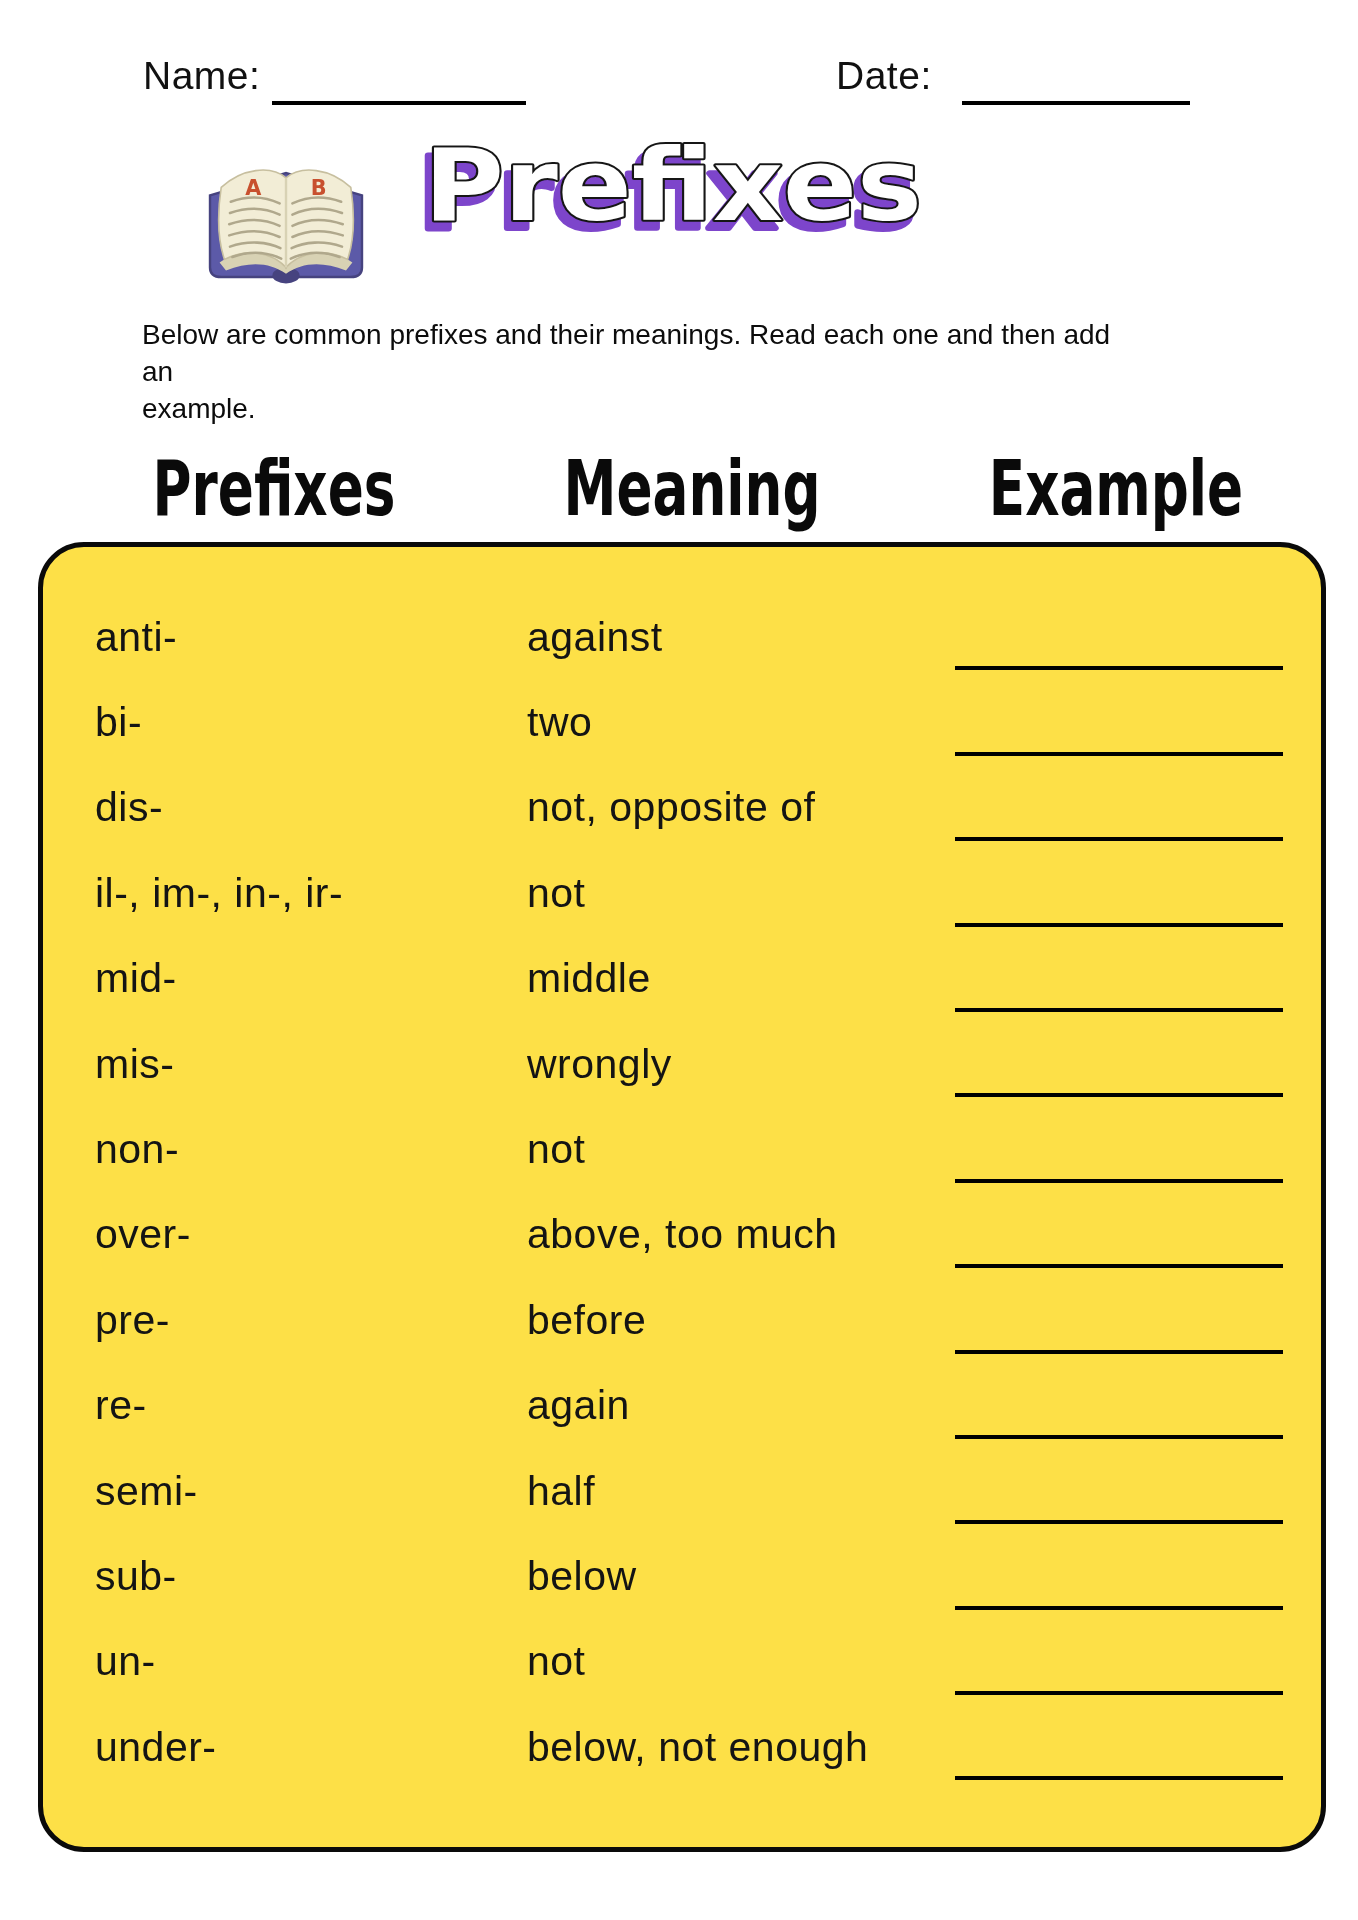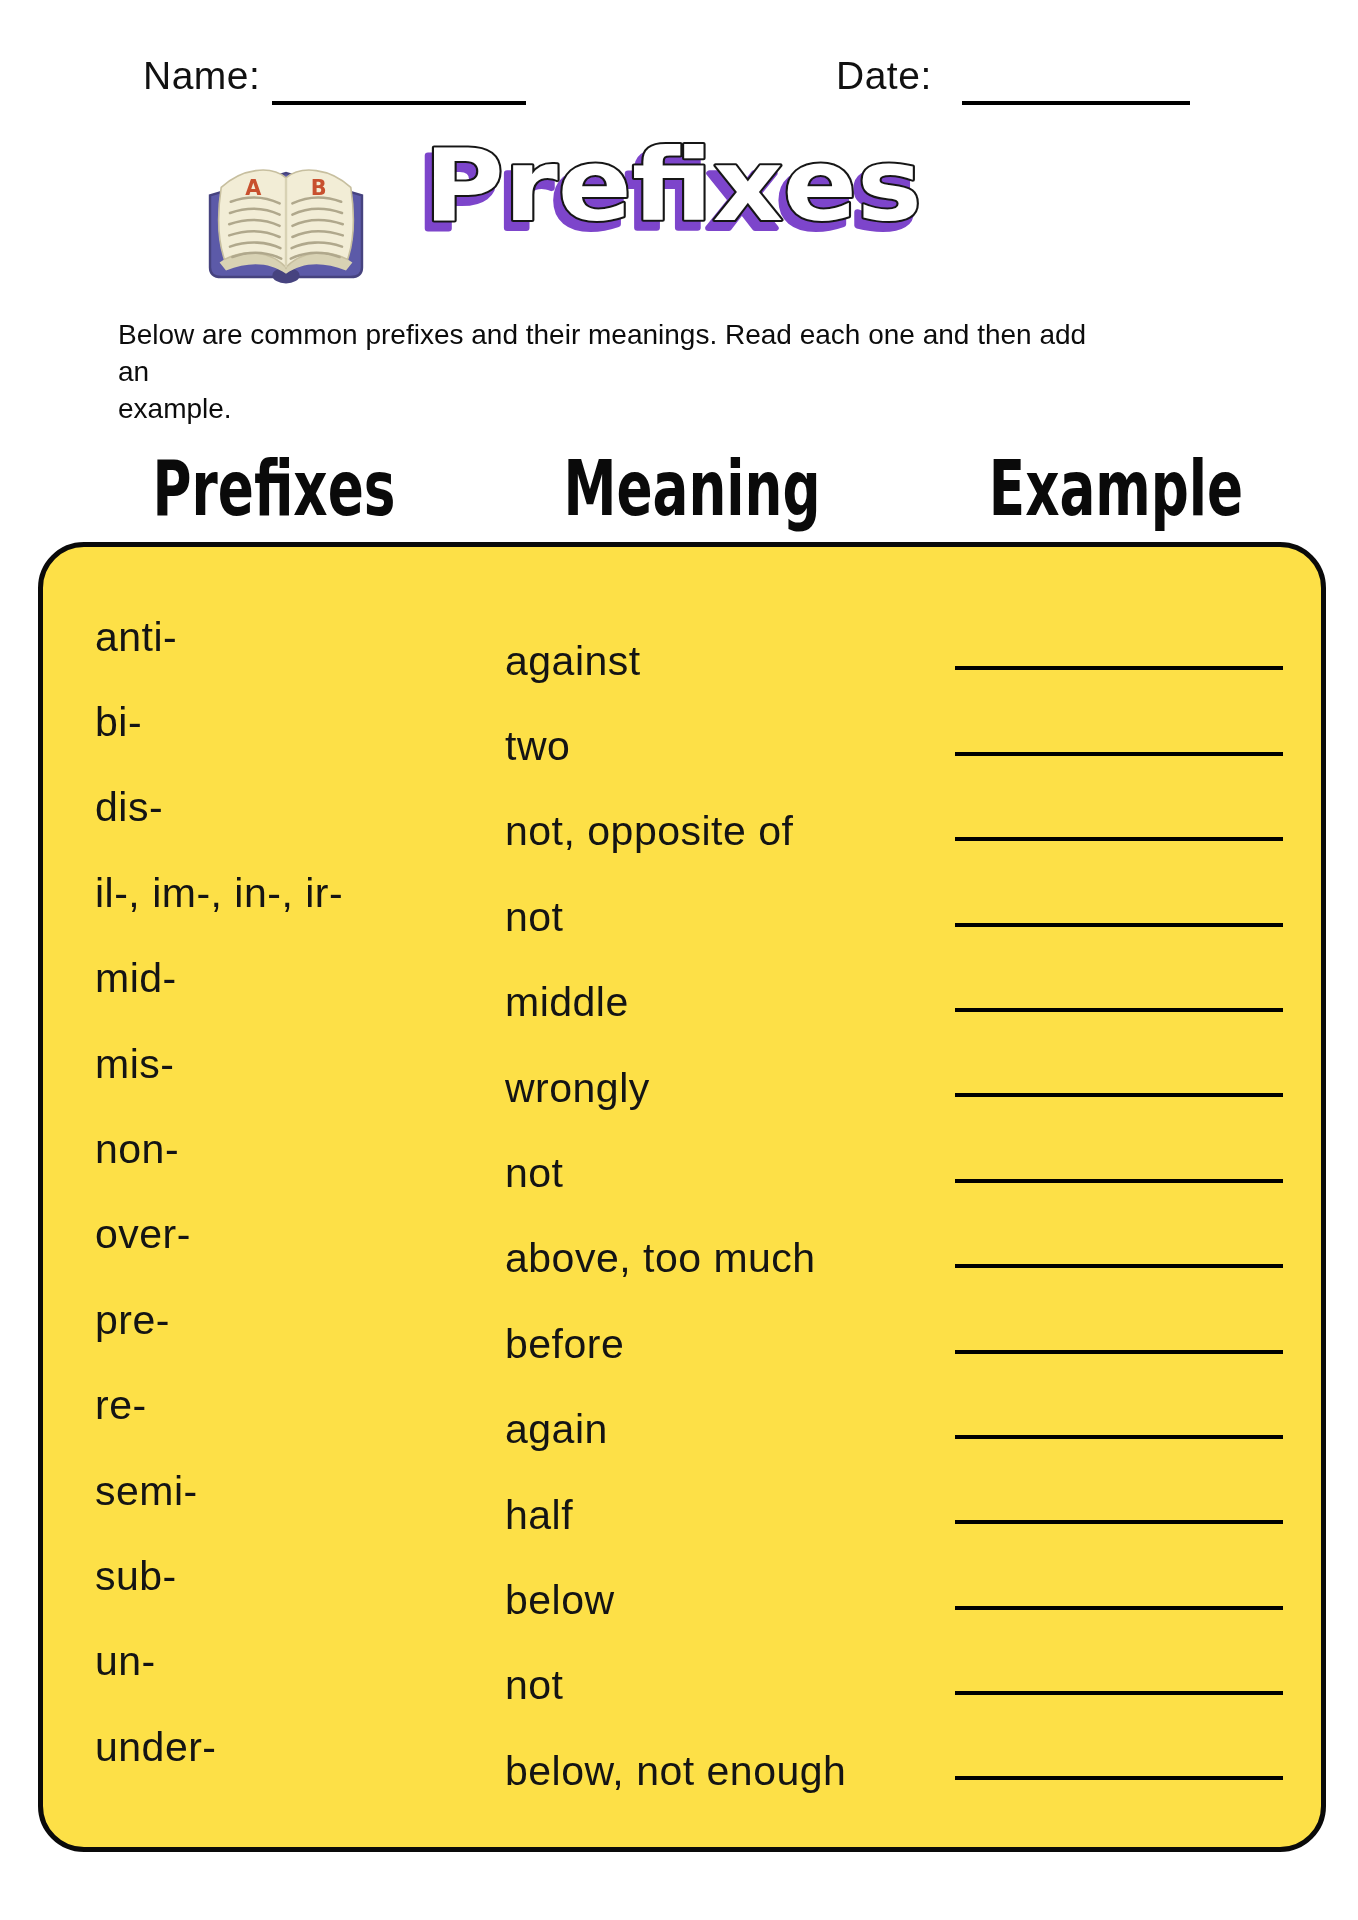--- a/index.html
+++ b/index.html
@@ -35,21 +35,21 @@
     font-weight:bold; font-size:100px;
   }
   .title-shadow { fill:#7d45cb; stroke:#7d45cb; stroke-width:6px; paint-order:stroke; stroke-linejoin:round; }
   .title-main   { fill:#ffffff; stroke:#161616; stroke-width:4px; paint-order:stroke; stroke-linejoin:round; }
 
   
   .instructions {
     position:absolute; left:118px; top:316px; width:1000px;
     font-size:28px; line-height:37px; color:#0c0c0c;
   }
-  .instructions span { display:block; }
+  .instructions span { display:block;margin-left:24px; }
 
   
   .col-header {
     position:absolute; top:444px;
     font-family:"DejaVu Sans","Liberation Sans",sans-serif;
     font-weight:bold; font-size:76px; color:#0a0a0a;
     white-space:nowrap;
     transform:translateX(-50%) scale(0.70,1);
     transform-origin:center top;
   }
@@ -65,21 +65,21 @@
     border-radius:46px;
     background:#fde047;
   }
   .rows { position:absolute; inset:0; padding-top:47px; }
   .row { position:relative; height:85.4px; }
   .cell {
     position:absolute; top:50%; transform:translateY(-50%);
     font-size:41px; color:#141414; letter-spacing:0.5px; white-space:nowrap;
   }
   .cell.prefix  { left:52px; }
-  .cell.meaning { left:462px;margin-top:24px; }
+  .cell.meaning { left:484px; }
   .blank {
     position:absolute; left:912px; width:328px; height:0;
     bottom:9px; border-bottom:4px solid #000;
   }
 </style>
 </head>
 <body>
 
 <div class="page">
 

